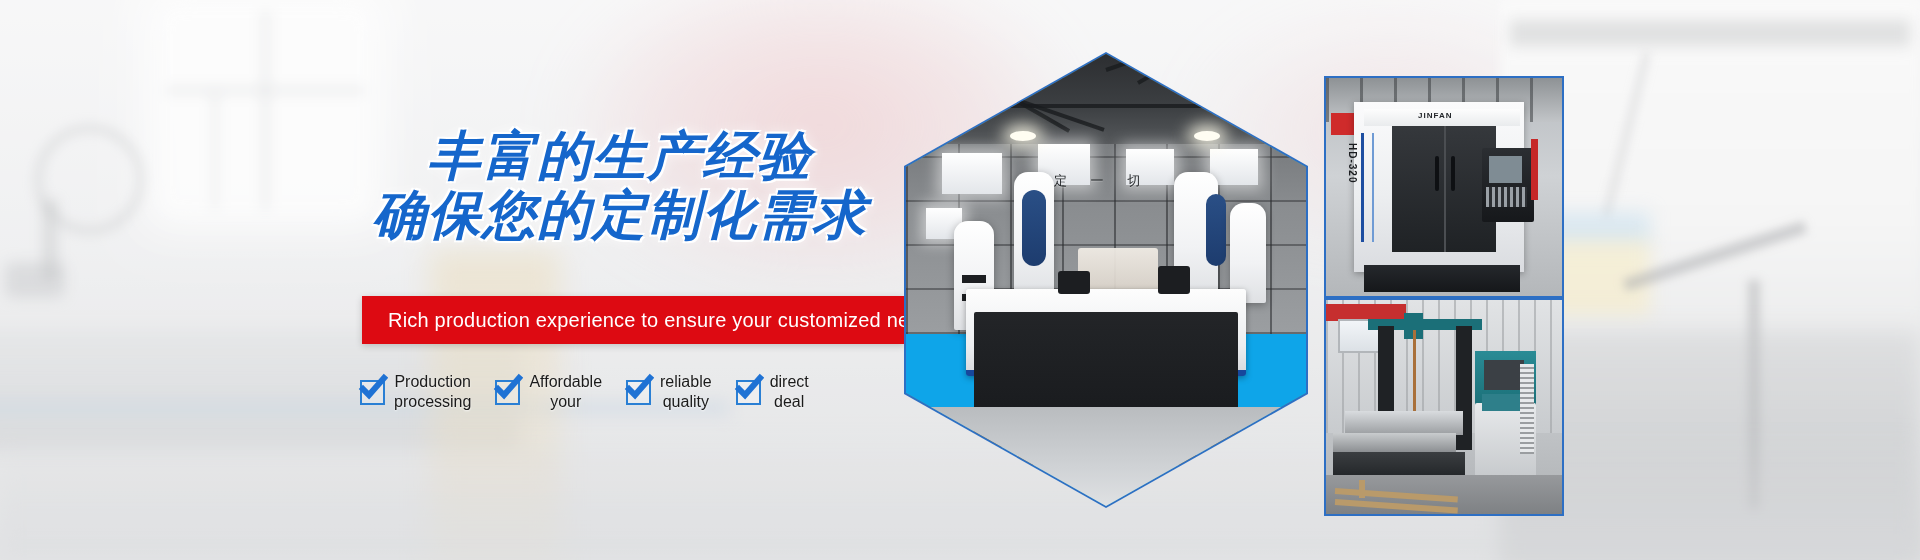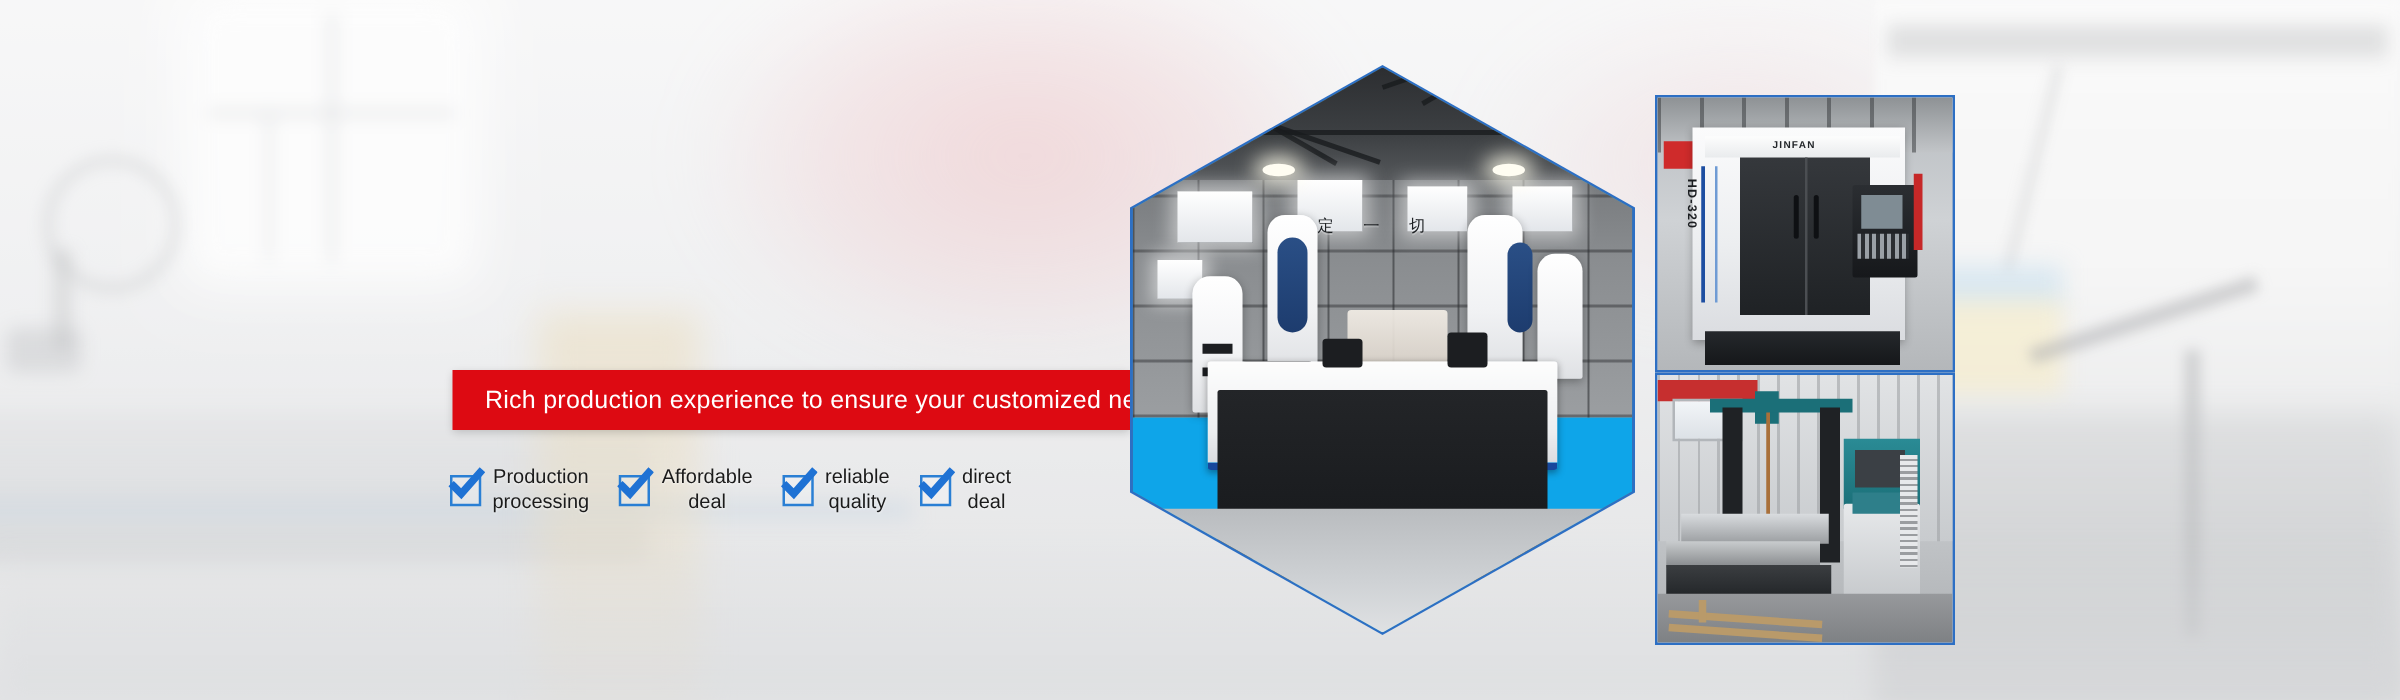--- a/index.html
+++ b/index.html
@@ -551,20 +551,22 @@
     <div class="bg-rblue"></div>
     <div class="bg-ryellow"></div>
     <div class="bg-rarm"></div>
     <div class="bg-rpost"></div>
     <div class="bg-rdark"></div>
     <div class="bg-floor"></div>
     <div class="bg-veil"></div>
   </div>
 
   <div class="headline">
+    <span class="l1">丰富的生产经验</span>
+    <span class="l2">确保您的定制化需求</span>
   </div>
 
   <div class="red-banner">
     <div class="red-banner-text">Rich production experience to ensure your customized needs</div>
   </div>
 
   <div class="features">
 
     <div class="feature">
       <span class="chk">
@@ -576,21 +578,21 @@
 processing</span>
     </div>
 
     <div class="feature">
       <span class="chk">
         <svg width="30" height="30" viewBox="0 0 30 30">
           <path d="M5 16 L11 22 L26 5" fill="none" stroke="#1f72d4" stroke-width="6" stroke-linecap="square"></path>
         </svg>
       </span>
       <span class="feature-label">Affordable
-deal</span>
+your</span>
     </div>
 
     <div class="feature">
       <span class="chk">
         <svg width="30" height="30" viewBox="0 0 30 30">
           <path d="M5 16 L11 22 L26 5" fill="none" stroke="#1f72d4" stroke-width="6" stroke-linecap="square"></path>
         </svg>
       </span>
       <span class="feature-label">reliable
 quality</span>

